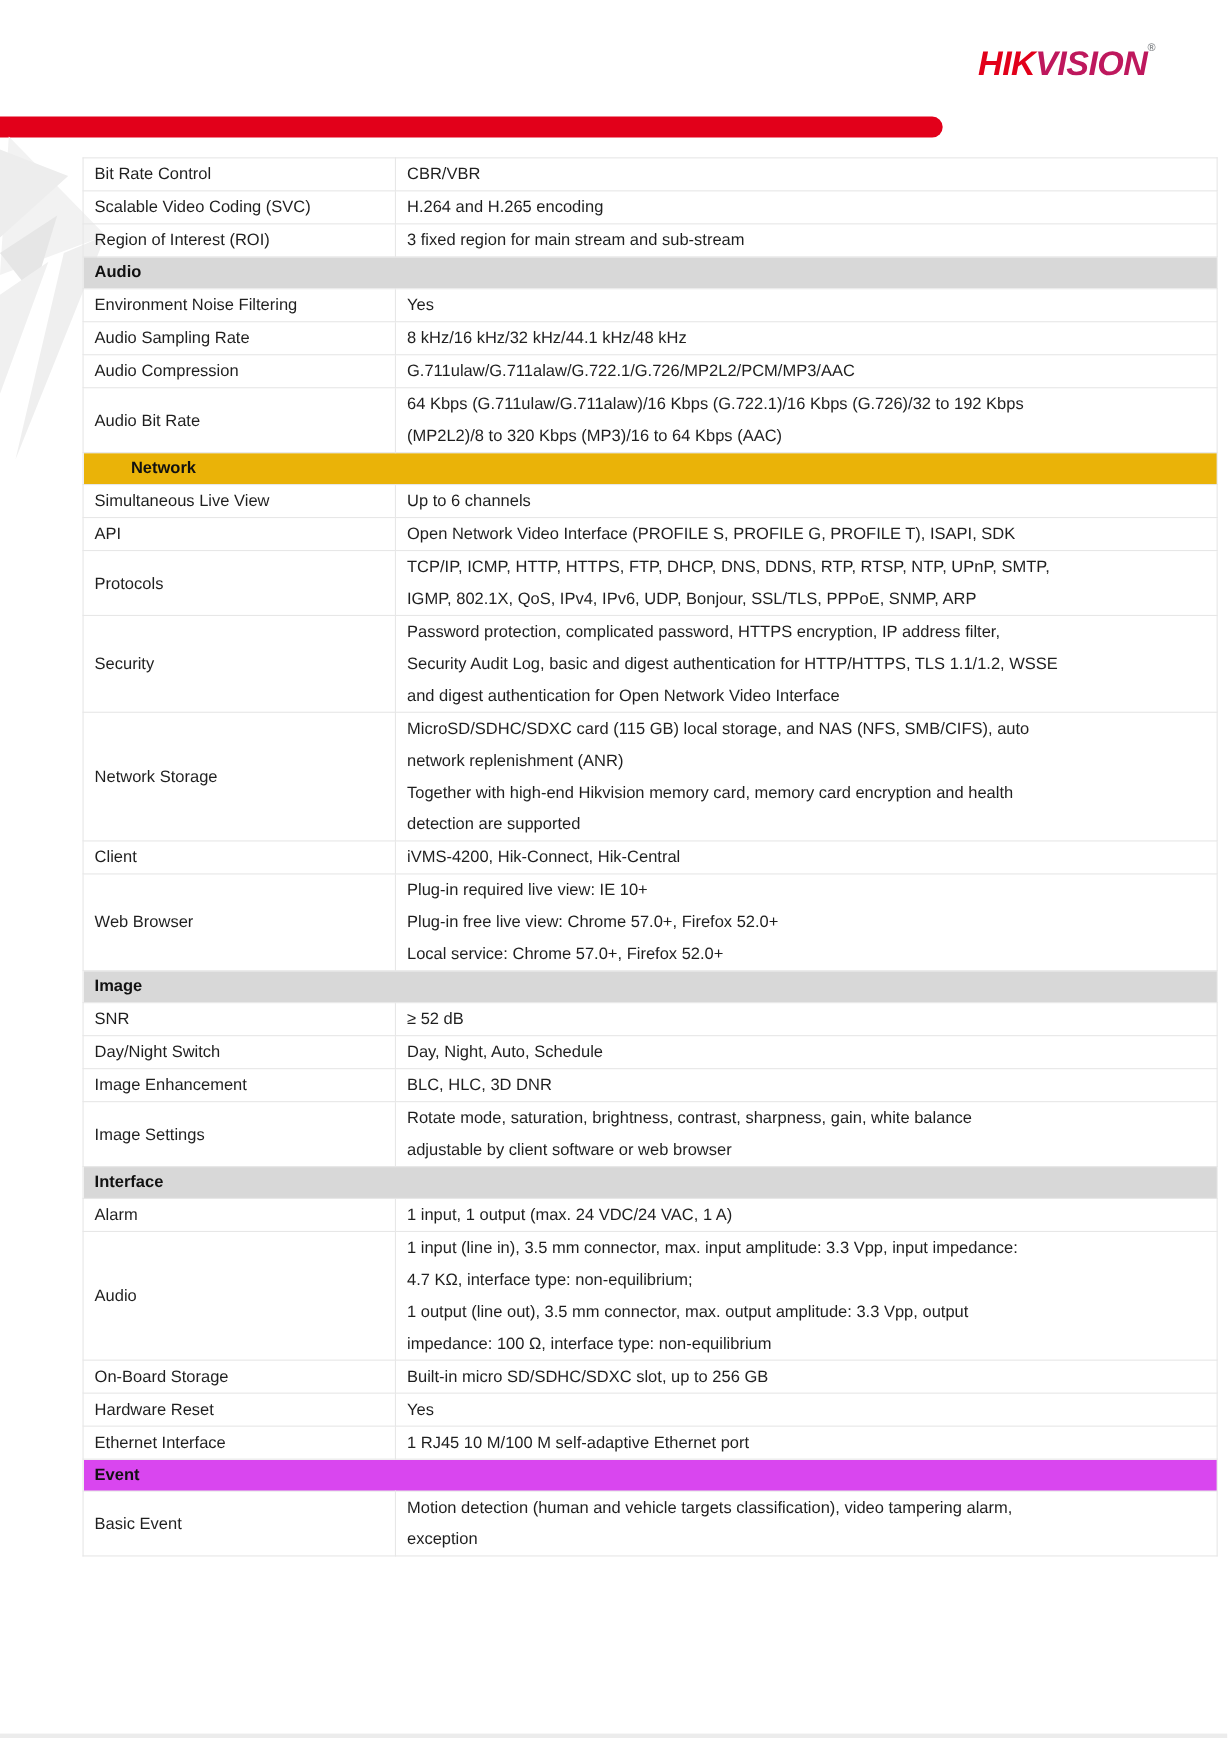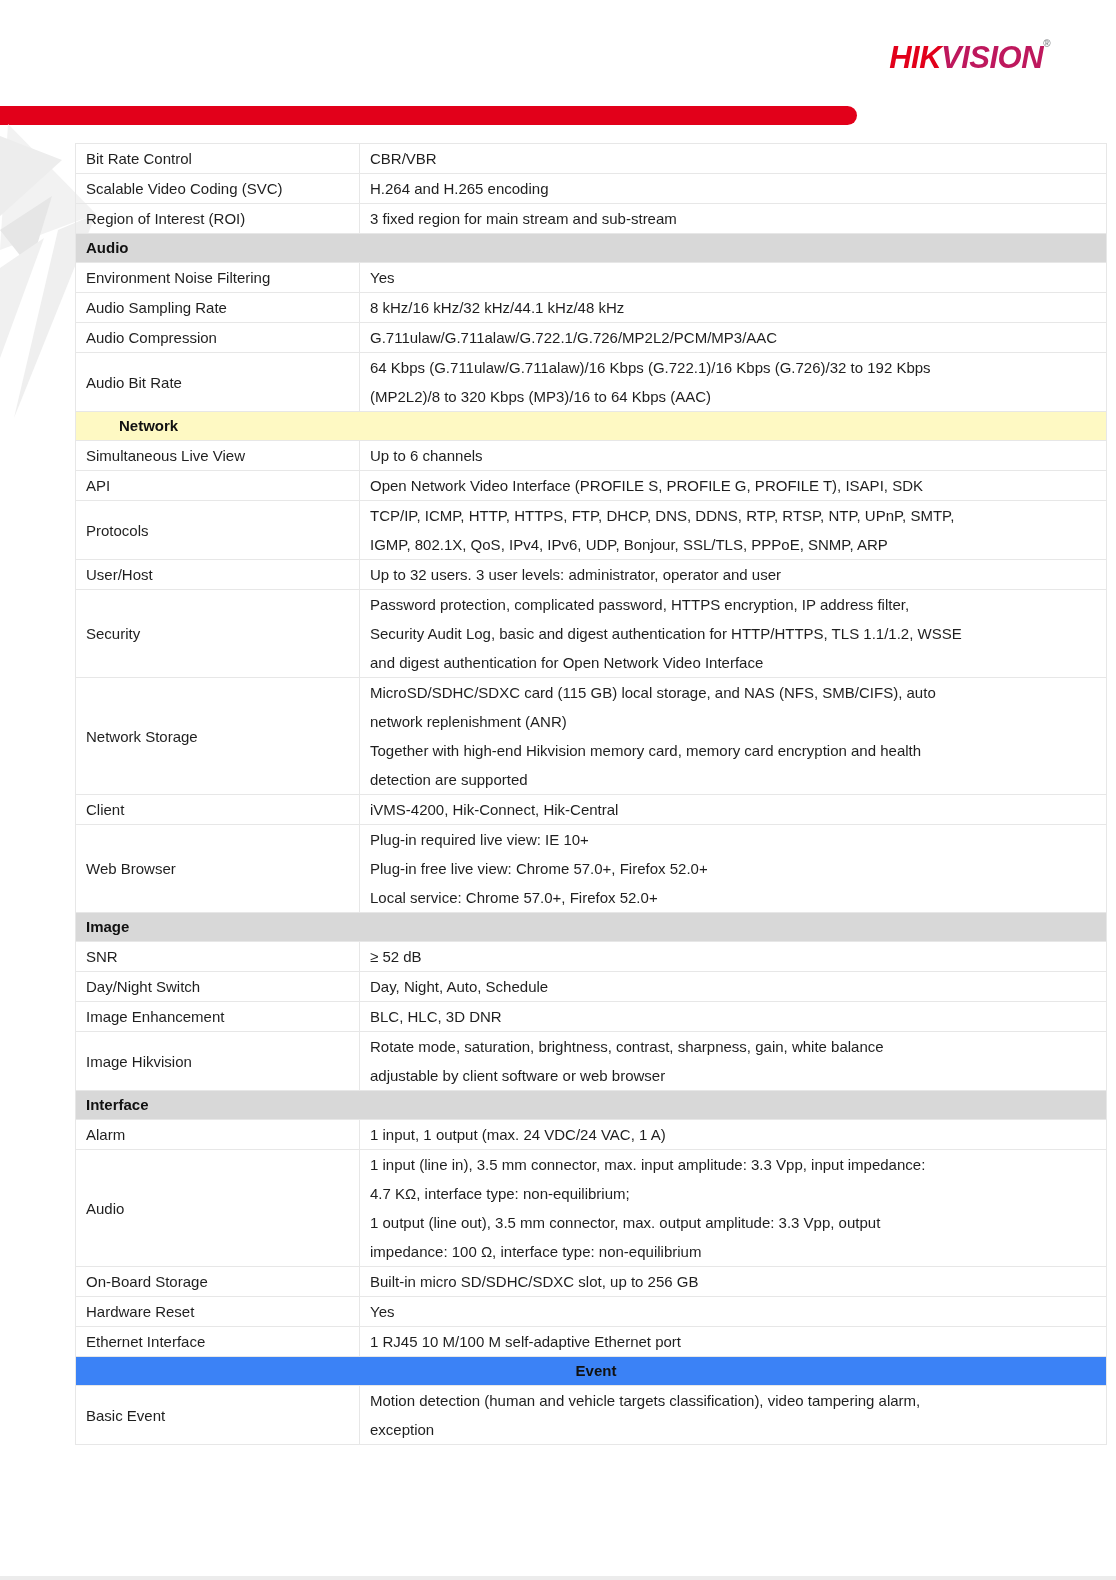--- a/index.html
+++ b/index.html
@@ -154,45 +154,39 @@
           </td>
         </tr>
         <tr>
           <td class="label-cell">Audio Bit Rate</td>
           <td class="value-cell">
             <div class="vline">64 Kbps (G.711ulaw/G.711alaw)/16 Kbps (G.722.1)/16 Kbps (G.726)/32 to 192 Kbps</div>
             <div class="vline">(MP2L2)/8 to 320 Kbps (MP3)/16 to 64 Kbps (AAC)</div>
           </td>
         </tr>
         <tr class="section">
-          <td colspan="2" style="background: #fef9c3; padding-left: 43px;">Network</td>
+          <td colspan="2" style="background: #eab308; padding-left: 43px;">Network</td>
         </tr>
         <tr>
           <td class="label-cell">Simultaneous Live View</td>
           <td class="value-cell">
             <div class="vline">Up to 6 channels</div>
           </td>
         </tr>
         <tr>
           <td class="label-cell">API</td>
           <td class="value-cell">
             <div class="vline">Open Network Video Interface (PROFILE S, PROFILE G, PROFILE T), ISAPI, SDK</div>
           </td>
         </tr>
         <tr>
           <td class="label-cell">Protocols</td>
           <td class="value-cell">
             <div class="vline">TCP/IP, ICMP, HTTP, HTTPS, FTP, DHCP, DNS, DDNS, RTP, RTSP, NTP, UPnP, SMTP,</div>
             <div class="vline">IGMP, 802.1X, QoS, IPv4, IPv6, UDP, Bonjour, SSL/TLS, PPPoE, SNMP, ARP</div>
-          </td>
-        </tr>
-        <tr>
-          <td class="label-cell">User/Host</td>
-          <td class="value-cell">
-            <div class="vline">Up to 32 users. 3 user levels: administrator, operator and user</div>
           </td>
         </tr>
         <tr>
           <td class="label-cell">Security</td>
           <td class="value-cell">
             <div class="vline">Password protection, complicated password, HTTPS encryption, IP address filter,</div>
             <div class="vline">Security Audit Log, basic and digest authentication for HTTP/HTTPS, TLS 1.1/1.2, WSSE</div>
             <div class="vline">and digest authentication for Open Network Video Interface</div>
           </td>
         </tr>
@@ -234,21 +228,21 @@
             <div class="vline">Day, Night, Auto, Schedule</div>
           </td>
         </tr>
         <tr>
           <td class="label-cell">Image Enhancement</td>
           <td class="value-cell">
             <div class="vline">BLC, HLC, 3D DNR</div>
           </td>
         </tr>
         <tr>
-          <td class="label-cell">Image Hikvision</td>
+          <td class="label-cell">Image Settings</td>
           <td class="value-cell">
             <div class="vline">Rotate mode, saturation, brightness, contrast, sharpness, gain, white balance</div>
             <div class="vline">adjustable by client software or web browser</div>
           </td>
         </tr>
         <tr class="section">
           <td colspan="2" style="background: rgb(216, 216, 216); margin-top: 18px;">Interface</td>
         </tr>
         <tr>
           <td class="label-cell">Alarm</td>
@@ -277,21 +271,21 @@
             <div class="vline">Yes</div>
           </td>
         </tr>
         <tr>
           <td class="label-cell">Ethernet Interface</td>
           <td class="value-cell">
             <div class="vline">1 RJ45 10 M/100 M self-adaptive Ethernet port</div>
           </td>
         </tr>
         <tr class="section">
-          <td colspan="2" style="background: #3b82f6; text-align: center;">Event</td>
+          <td colspan="2" style="background: #d946ef;">Event</td>
         </tr>
         <tr>
           <td class="label-cell">Basic Event</td>
           <td class="value-cell">
             <div class="vline">Motion detection (human and vehicle targets classification), video tampering alarm,</div>
             <div class="vline">exception</div>
           </td>
         </tr>
       </tbody>
   </table>

